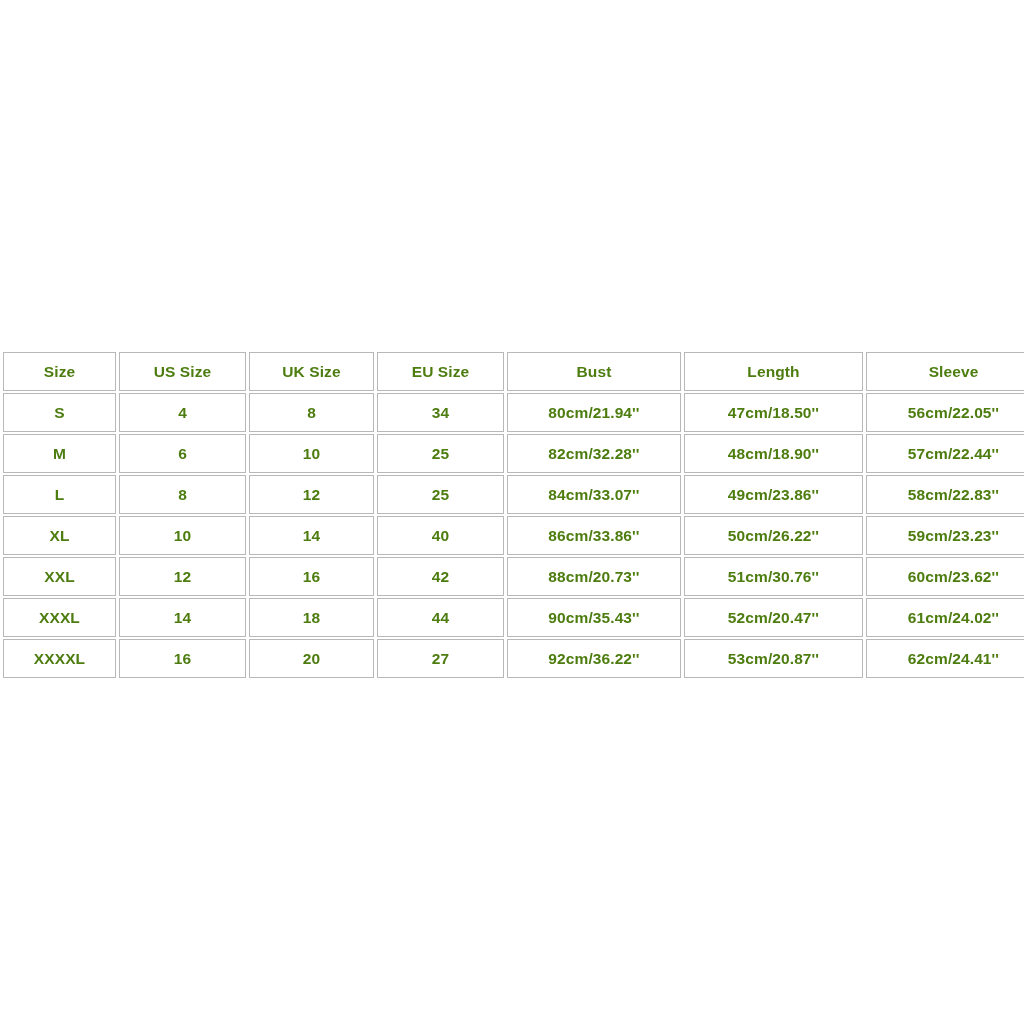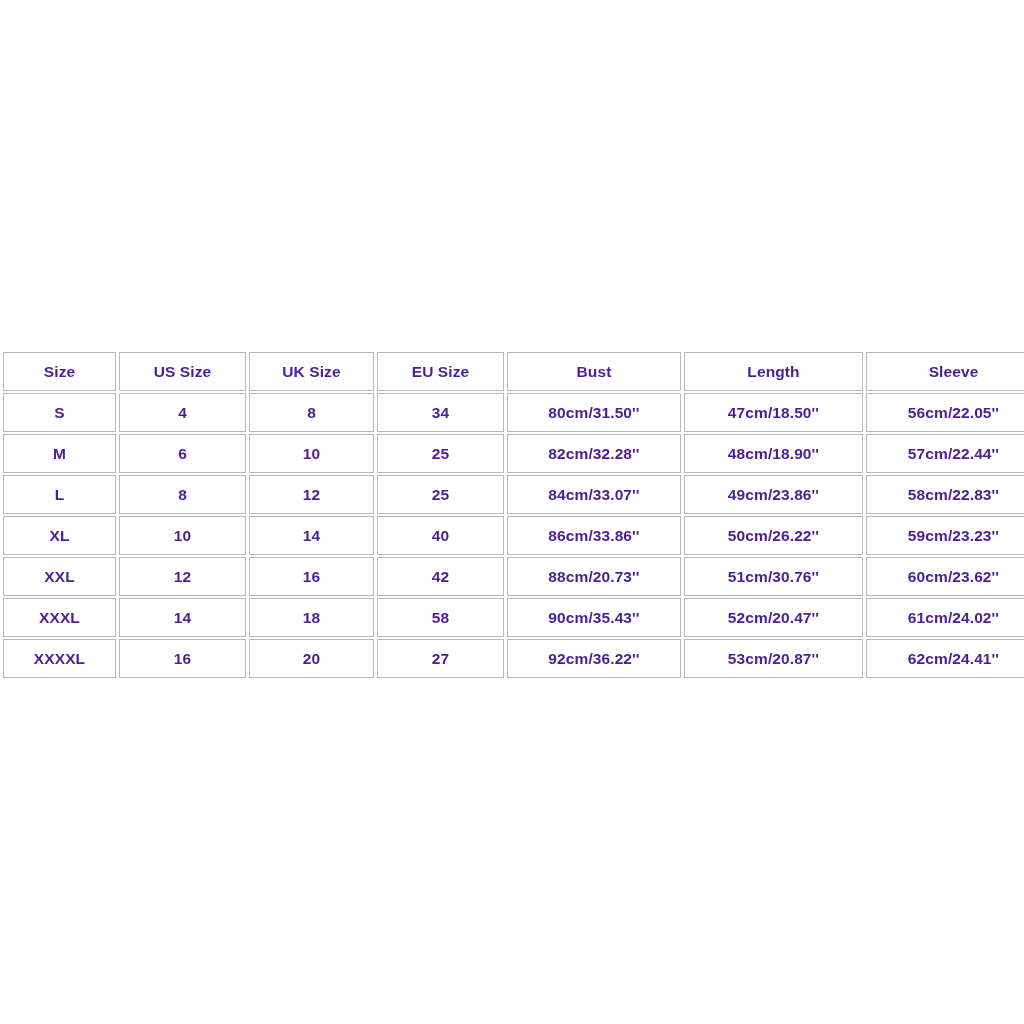--- a/index.html
+++ b/index.html
@@ -40,21 +40,21 @@
   table.size-chart td,
   table.size-chart th {
     border: 1px solid #b8b8b8;
     background: #ffffff;
     text-align: center;
     vertical-align: middle;
     height: 37px;
     padding: 0 2px;
     font-weight: bold;
     font-size: 15.5px;
-    color: #4c1d95;
+    color: #4d7c0f;
     font-family: "Liberation Sans", sans-serif;
     letter-spacing: 0.1px;
     white-space: nowrap;
     overflow: hidden;
   }
 
   table.size-chart th {
     font-size: 15.5px;
   }
 
@@ -93,21 +93,21 @@
           <th>Length</th>
           <th>Sleeve</th>
         </tr>
       </thead>
       <tbody>
         <tr>
           <td>S</td>
           <td>4</td>
           <td>8</td>
           <td>34</td>
-          <td>80cm/31.50''</td>
+          <td>80cm/21.94''</td>
           <td>47cm/18.50''</td>
           <td>56cm/22.05''</td>
         </tr>
         <tr>
           <td>M</td>
           <td>6</td>
           <td>10</td>
           <td>25</td>
           <td>82cm/32.28''</td>
           <td>48cm/18.90''</td>
@@ -137,21 +137,21 @@
           <td>16</td>
           <td>42</td>
           <td>88cm/20.73''</td>
           <td>51cm/30.76''</td>
           <td>60cm/23.62''</td>
         </tr>
         <tr>
           <td>XXXL</td>
           <td>14</td>
           <td>18</td>
-          <td>58</td>
+          <td>44</td>
           <td>90cm/35.43''</td>
           <td>52cm/20.47''</td>
           <td>61cm/24.02''</td>
         </tr>
         <tr>
           <td>XXXXL</td>
           <td>16</td>
           <td>20</td>
           <td>27</td>
           <td>92cm/36.22''</td>

